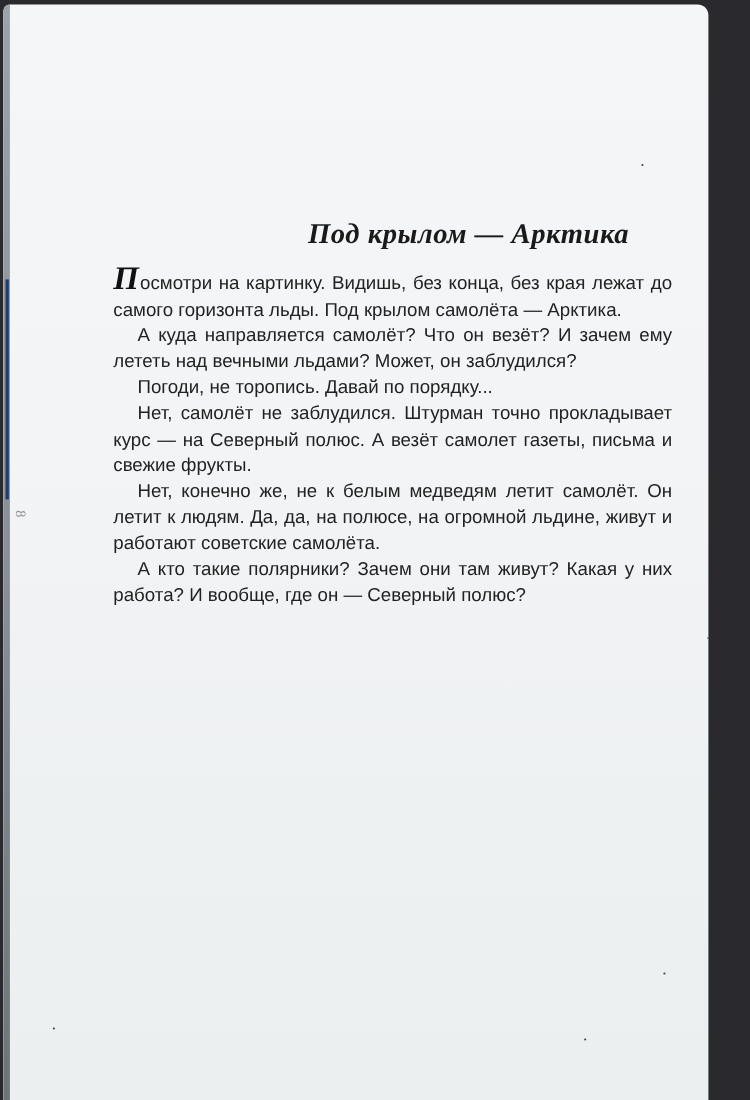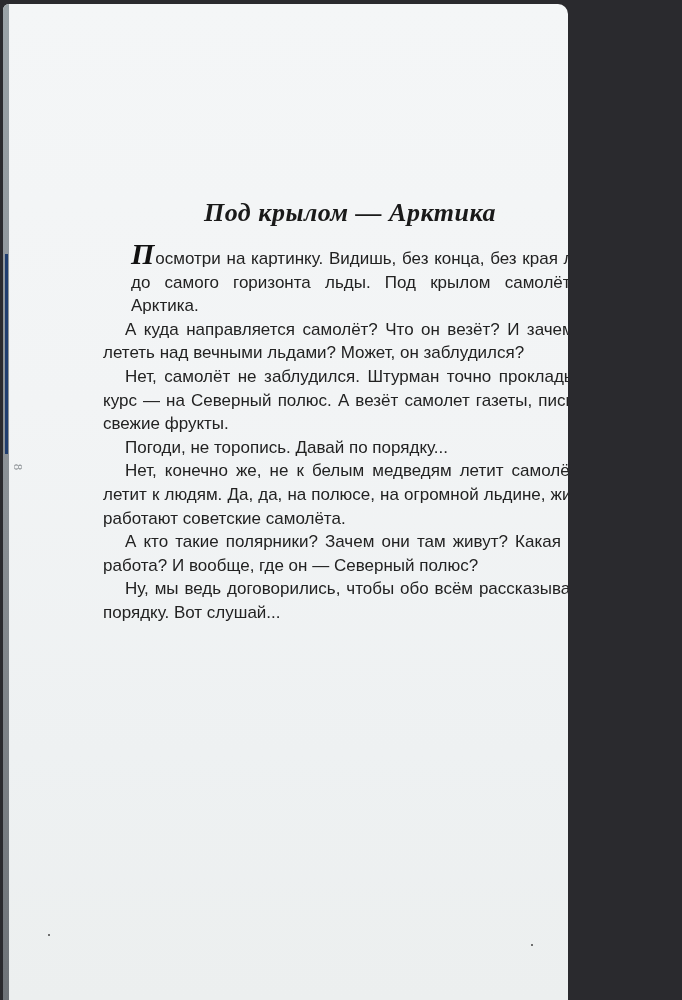--- a/index.html
+++ b/index.html
@@ -7,21 +7,21 @@
       padding: 0;
       width: 682px;
       height: 1000px;
       overflow: hidden;
       background: #2a2a2e;
     }
     .page {
       position: absolute;
       left: 3px;
       top: 4px;
-      width: 565px;
+      width: 641px;
       height: 996px;
       background: linear-gradient(180deg, #f4f6f7 0%, #f2f4f5 40%, #eef1f2 75%, #ecefef 100%);
       border-top-left-radius: 6px;
       border-top-right-radius: 10px;
       overflow: hidden;
     }
     .left-edge {
       position: absolute;
       left: 0;
       top: 0;
@@ -76,21 +76,20 @@
       line-height: 23.6px;
       color: #222;
       text-align: justify;
     }
     .para {
       margin: 0;
       text-indent: 22px;
     }
     .para.first {
       text-indent: 0;
-      margin-left: 28px;
     }
     .dropcap {
       font-family: "Liberation Serif", serif;
       font-style: italic;
       font-weight: bold;
       font-size: 30px;
       line-height: 20px;
       color: #111;
       margin-right: 1px;
     }
@@ -111,25 +110,24 @@
 
   <div class="bleed" style="left:300px; top:88px; font-size:22px;">​</div>
 
   <div class="page-number">8</div>
 
   <div class="title">Под крылом — Арктика</div>
 
   <div class="text">
     <p class="para first"><span class="dropcap">П</span><span>осмотри на картинку. Видишь, без конца, без края лежат до самого горизонта льды. Под крылом самолёта — Арктика.</span></p>
     <p class="para">А куда направляется самолёт? Что он везёт? И зачем ему лететь над вечными льдами? Может, он заблудился?</p>
+    <p class="para">Погоди, не торопись. Давай по порядку...</p>
     <p class="para">Нет, самолёт не заблудился. Штурман точно прокладывает курс — на Северный полюс. А везёт самолет газеты, письма и свежие фрукты.</p>
-    <p class="para">Погоди, не торопись. Давай по порядку...</p>
     <p class="para">Нет, конечно же, не к белым медведям летит самолёт. Он летит к людям. Да, да, на полюсе, на огромной льдине, живут и работают советские самолёта.</p>
     <p class="para">А кто такие полярники? Зачем они там живут? Какая у них работа? И вообще, где он — Северный полюс?</p>
-    <p class="para">Ну, мы ведь договорились, чтобы обо всём рассказывать по порядку. Вот слушай...</p>
   </div>
 
   <div class="speck" style="left:640px; top:575px;"></div>
   <div class="speck" style="left:528px; top:940px;"></div>
   <div class="speck" style="left:600px; top:880px;"></div>
   <div class="speck" style="left:45px; top:930px;"></div>
   <div class="speck" style="left:580px; top:145px;"></div>
 </div>
 
 </body></html>

